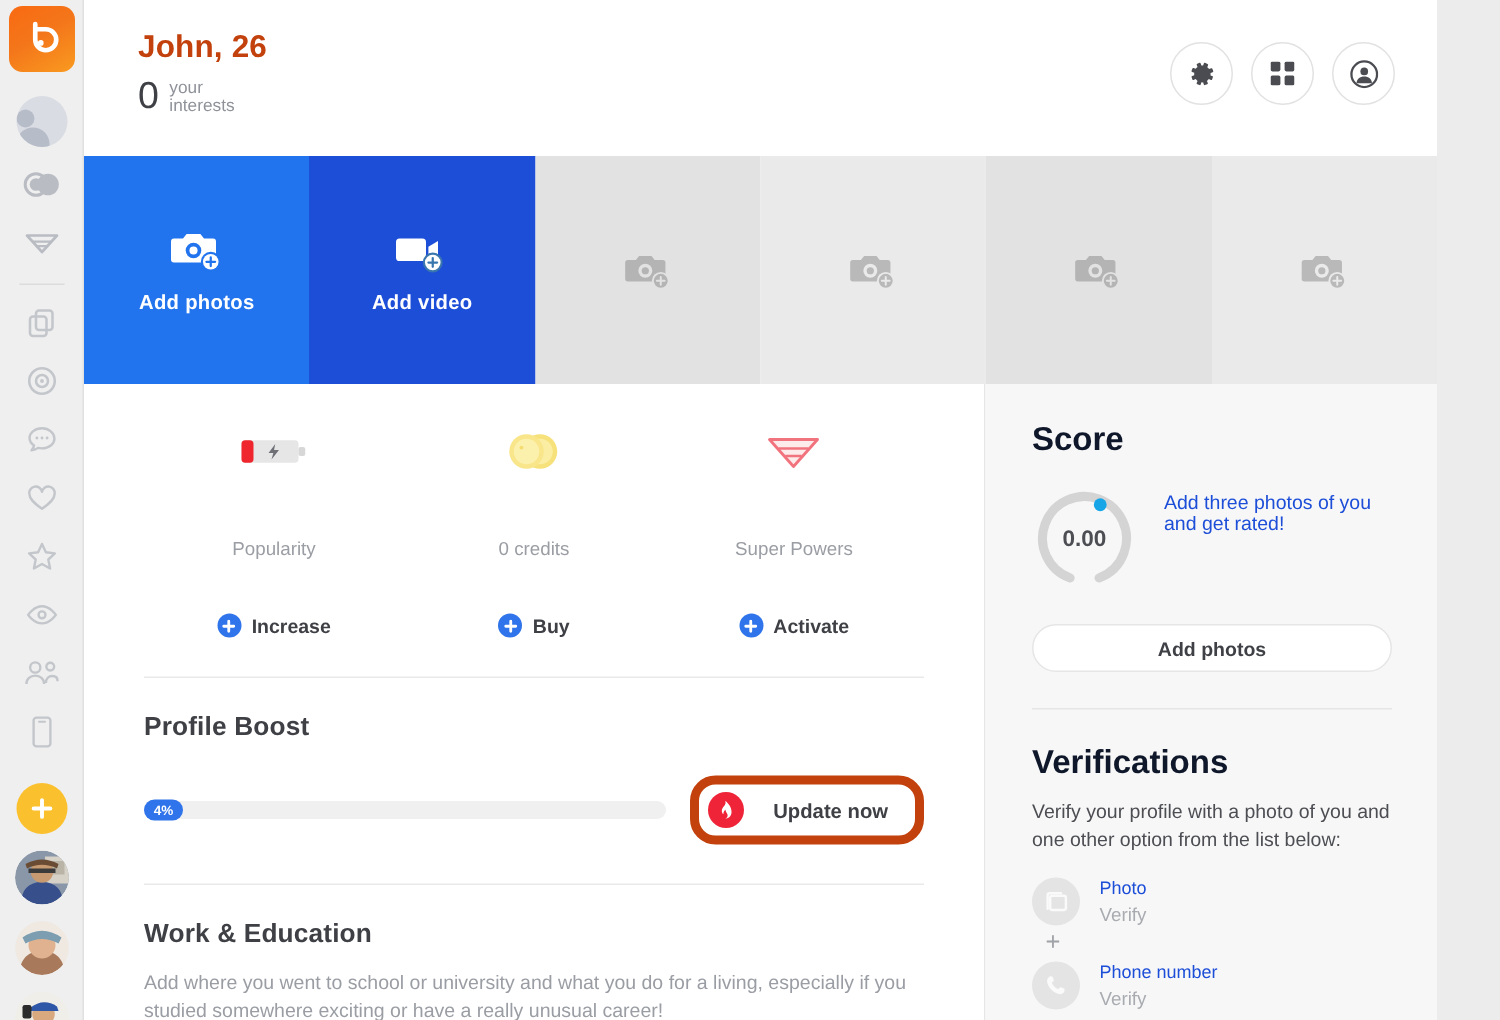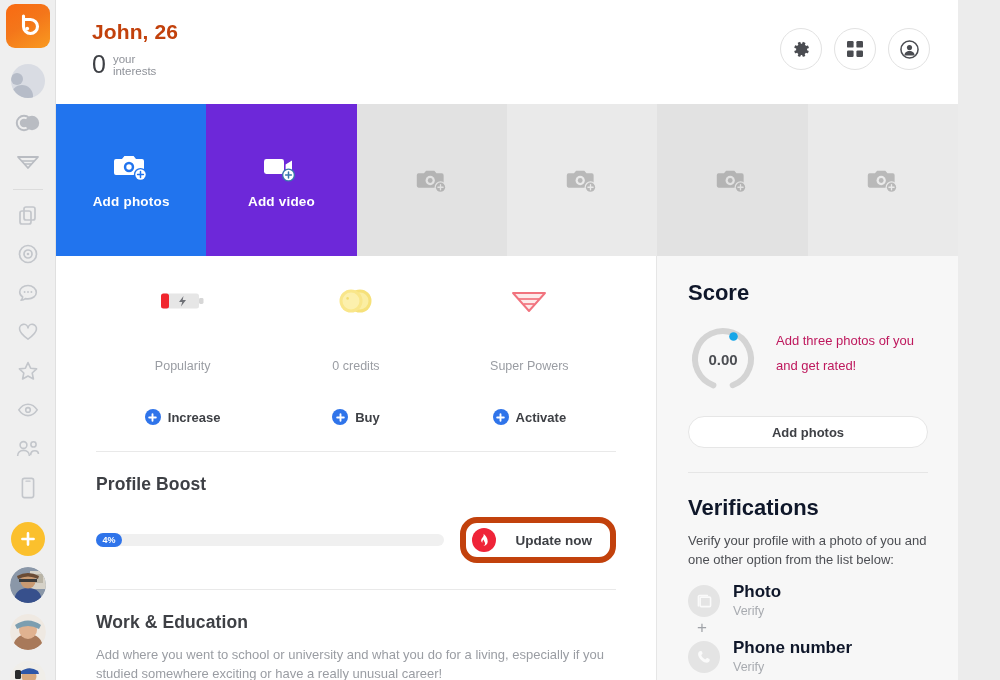--- a/index.html
+++ b/index.html
@@ -149,37 +149,37 @@
 
   .sec-desc { font-size: 13px; color: #9a9da3; line-height: 19px; margin-top: 12px; max-width: 520px; }
 
   
   .score-row { display: flex; align-items: flex-start; margin-top: 18px; gap: 18px; }
   .ring-wrap { position: relative; width: 70px; height: 70px; flex: 0 0 70px; }
   .ring-val {
     position: absolute; inset: 0; display: flex; align-items: center; justify-content: center;
     font-size: 15px; font-weight: bold; color: #4c4e53;
   }
-  .score-text { font-size: 13px; color: #be185d; line-height: 25px; padding-top: 4px; }
+  .score-text { font-size: 13px; color: #1d4ed8; line-height: 14px; padding-top: 4px; }
   .wide-btn {
     margin-top: 22px; width: 100%; height: 32px;
     border: 1px solid #e6e6e6; border-radius: 16px; background: #fff;
     font-size: 13px; font-weight: bold; color: #3e4045;
     display: flex; align-items: center; justify-content: center; cursor: pointer;
     font-family: "Liberation Sans", sans-serif;
   }
   .r-hr { height: 1px; background: #e6e6e6; margin-top: 24px; }
   .r-title { font-size: 22px; font-weight: bold; color: #0f172a; margin-top: 22px; }
   .r-desc { font-size: 13px; color: #4c4e53; line-height: 19px; margin-top: 10px; }
   .verify-item { display: flex; align-items: center; gap: 13px; margin-top: 14px; cursor: pointer; }
   .v-circ {
     width: 32px; height: 32px; border-radius: 50%; background: #e4e4e4;
     display: flex; align-items: center; justify-content: center; flex: 0 0 32px;
   }
-  .v-name { font-size: 17px; font-weight: bold; color: #0f172a; line-height: 16px; }
+  .v-name { font-size: 12px; font-weight: normal; color: #1d4ed8; line-height: 16px; }
   .v-sub { font-size: 12.5px; color: #a8abb0; line-height: 16px; }
   .v-plus { color: #a0a3a8; font-size: 17px; margin: 4px 0 0 9px; line-height: 10px; }
 </style>
 </head>
 <body>
 
 <div class="app">
 
   <div class="sidebar">
 
@@ -385,21 +385,21 @@
           <path d="M4 8 h6 l2.4-3 h9.2 L24 8 h6 a2 2 0 0 1 2 2 v12 a2 2 0 0 1-2 2 H4 a2 2 0 0 1-2-2 V10 a2 2 0 0 1 2-2z" fill="#fff"></path>
           <circle cx="17" cy="16" r="5.2" fill="#2174ee"></circle>
           <circle cx="17" cy="16" r="2.7" fill="#fff"></circle>
           <circle cx="28.5" cy="23.5" r="6.6" fill="#2174ee"></circle>
           <circle cx="28.5" cy="23.5" r="5.2" fill="#fff"></circle>
           <path d="M28.5 20.6 v5.8 M25.6 23.5 h5.8" stroke="#2174ee" stroke-width="1.5" stroke-linecap="round"></path>
         </svg>
         <div class="tile-label">Add photos</div>
       </div>
 
-      <div class="tile" style="background:#6d28d9">
+      <div class="tile" style="background:#1d4ed8">
         <svg width="38" height="32" viewBox="0 0 38 32">
           <rect x="2" y="8" width="20" height="15" rx="2.4" fill="#fff"></rect>
           <path d="M23.6 13.5 L30 9.6 v12.8 l-6.4-3.9z" fill="#fff"></path>
           <circle cx="26.5" cy="24" r="6.6" fill="#3a76ae"></circle>
           <circle cx="26.5" cy="24" r="5.2" fill="#fff"></circle>
           <path d="M26.5 21.1 v5.8 M23.6 24 h5.8" stroke="#3a76ae" stroke-width="1.5" stroke-linecap="round"></path>
         </svg>
         <div class="tile-label">Add video</div>
       </div>
 

